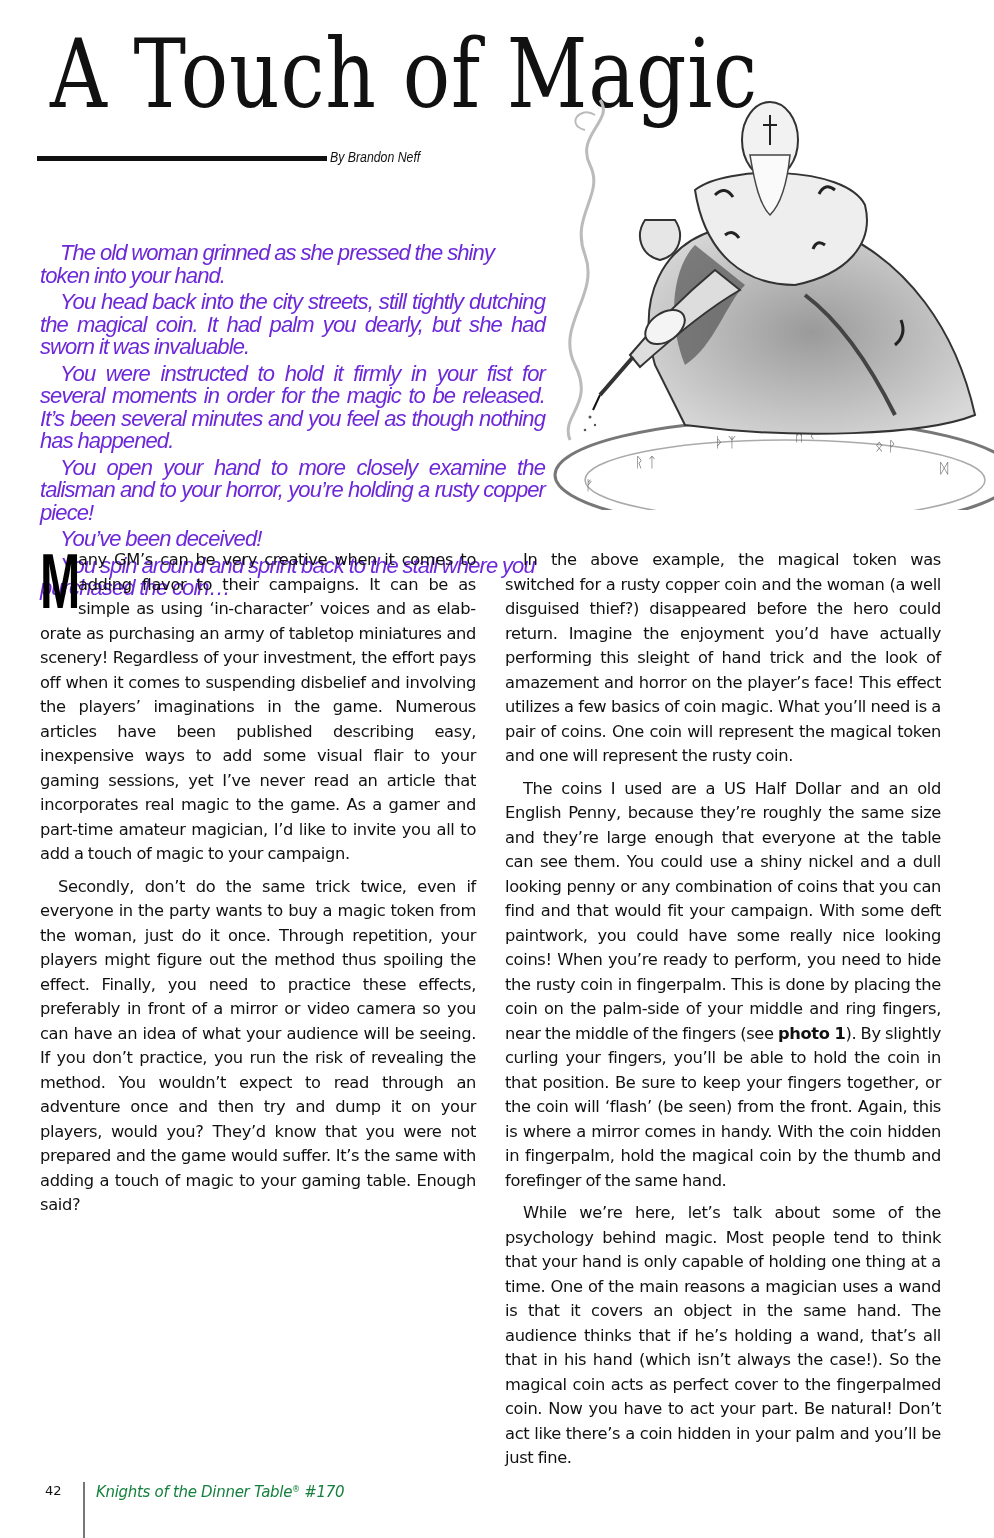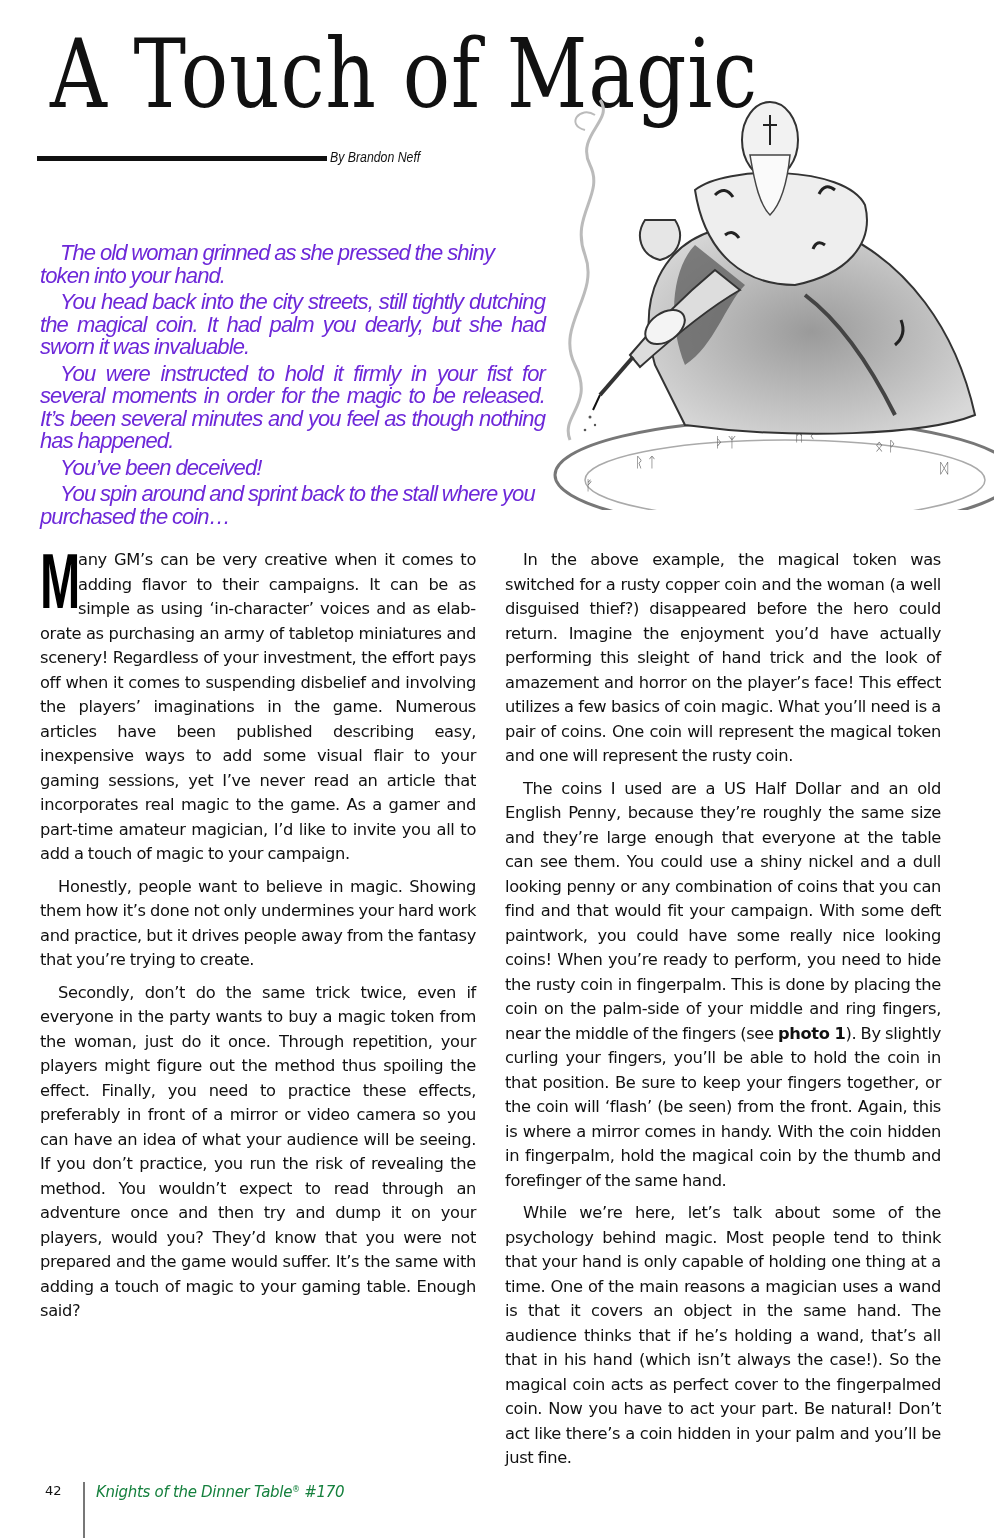--- a/index.html
+++ b/index.html
@@ -64,20 +64,21 @@
 <body>
 
 <div class="title">A Touch of Magic</div>
 <div class="title-rule"></div>
 <div class="byline">By Brandon Neff</div>
 
 <div class="intro">
   <p>The old woman grinned as she pressed the shiny token into your hand.</p>
   <p style="text-align:justify">You head back into the city streets, still tightly dutching the magical coin. It had palm you dearly, but she had sworn it was invaluable.</p>
   <p style="text-align:justify">You were instructed to hold it firmly in your fist for several moments in order for the magic to be released. It’s been several minutes and you feel as though nothing has happened.</p>
+  <p style="text-align:justify">You open your hand to more closely examine the talisman and to your horror, you’re holding a rusty copper piece!</p>
   <p>You’ve been deceived!</p>
   <p>You spin around and sprint back to the stall where you purchased the coin…</p>
 </div>
 
 <div class="illustration">
   <svg width="449" height="415" viewBox="0 0 449 415" xmlns="http://www.w3.org/2000/svg">
     <defs>
       <radialGradient id="shade" cx="50%" cy="50%" r="60%">
         <stop offset="0%" stop-color="#9a9a9a"></stop>
         <stop offset="100%" stop-color="#d8d8d8"></stop>
@@ -129,21 +130,20 @@
       </g>
 
     <path d="M100 125 C90 140, 95 160, 115 165 C135 160, 140 140, 130 125 Z" fill="#e6e6e6" stroke="#333" stroke-width="2"></path>
   </svg>
 </div>
 
 <div class="col left">
   <p class="first">
     <span class="dropcap">M</span><span>any GM’s can be very creative when it comes to adding flavor to their campaigns. It can be as simple as using ‘in-character’ voices and as elab­orate as purchasing an army of tabletop miniatures and scenery! Regardless of your investment, the effort pays off when it comes to suspending disbelief and involving the players’ imaginations in the game. Numerous articles have been published describing easy, inexpensive ways to add some visual flair to your gaming sessions, yet I’ve never read an article that incorporates real magic to the game. As a gamer and part-time amateur magician, I’d like to invite you all to add a touch of magic to your campaign.</span>
   </p>
-  <p>Honestly, people want to believe in magic. Showing them how it’s done not only undermines your hard work and practice, but it drives people away from the fantasy that you’re trying to create.</p>
   <p>Secondly, don’t do the same trick twice, even if everyone in the party wants to buy a magic token from the woman, just do it once. Through repetition, your players might figure out the method thus spoiling the effect. Finally, you need to practice these effects, preferably in front of a mirror or video camera so you can have an idea of what your audience will be seeing. If you don’t practice, you run the risk of revealing the method. You wouldn’t expect to read through an adventure once and then try and dump it on your players, would you? They’d know that you were not prepared and the game would suffer. It’s the same with adding a touch of magic to your gaming table. Enough said?</p>
 </div>
 
 <div class="col right">
   <p>In the above example, the magical token was switched for a rusty copper coin and the woman (a well disguised thief?) disappeared before the hero could return. Imagine the enjoyment you’d have actu­ally performing this sleight of hand trick and the look of amazement and horror on the player’s face! This effect utilizes a few basics of coin magic. What you’ll need is a pair of coins. One coin will represent the magical token and one will represent the rusty coin.</p>
   <p>
     <span>The coins I used are a US Half Dollar and an old English Penny, because they’re roughly the same size and they’re large enough that everyone at the table can see them. You could use a shiny nickel and a dull looking penny or any combination of coins that you can find and that would fit your campaign. With some deft paintwork, you could have some really nice look­ing coins! When you’re ready to perform, you need to hide the rusty coin in fingerpalm. This is done by plac­ing the coin on the palm-side of your middle and ring fingers, near the middle of the fingers (see</span>
     <span class="bold">photo 1</span><span>). By slightly curling your fingers, you’ll be able to hold the coin in that position. Be sure to keep your fingers together, or the coin will ‘flash’ (be seen) from the front. Again, this is where a mirror comes in handy. With the coin hidden in fingerpalm, hold the magical coin by the thumb and forefinger of the same hand.</span>
   </p>
   <p>While we’re here, let’s talk about some of the psychol­ogy behind magic. Most people tend to think that your hand is only capable of holding one thing at a time. One of the main reasons a magician uses a wand is that it covers an object in the same hand. The audience thinks that if he’s holding a wand, that’s all that in his hand (which isn’t always the case!). So the magical coin acts as perfect cover to the fingerpalmed coin. Now you have to act your part. Be natural! Don’t act like there’s a coin hidden in your palm and you’ll be just fine.</p>

